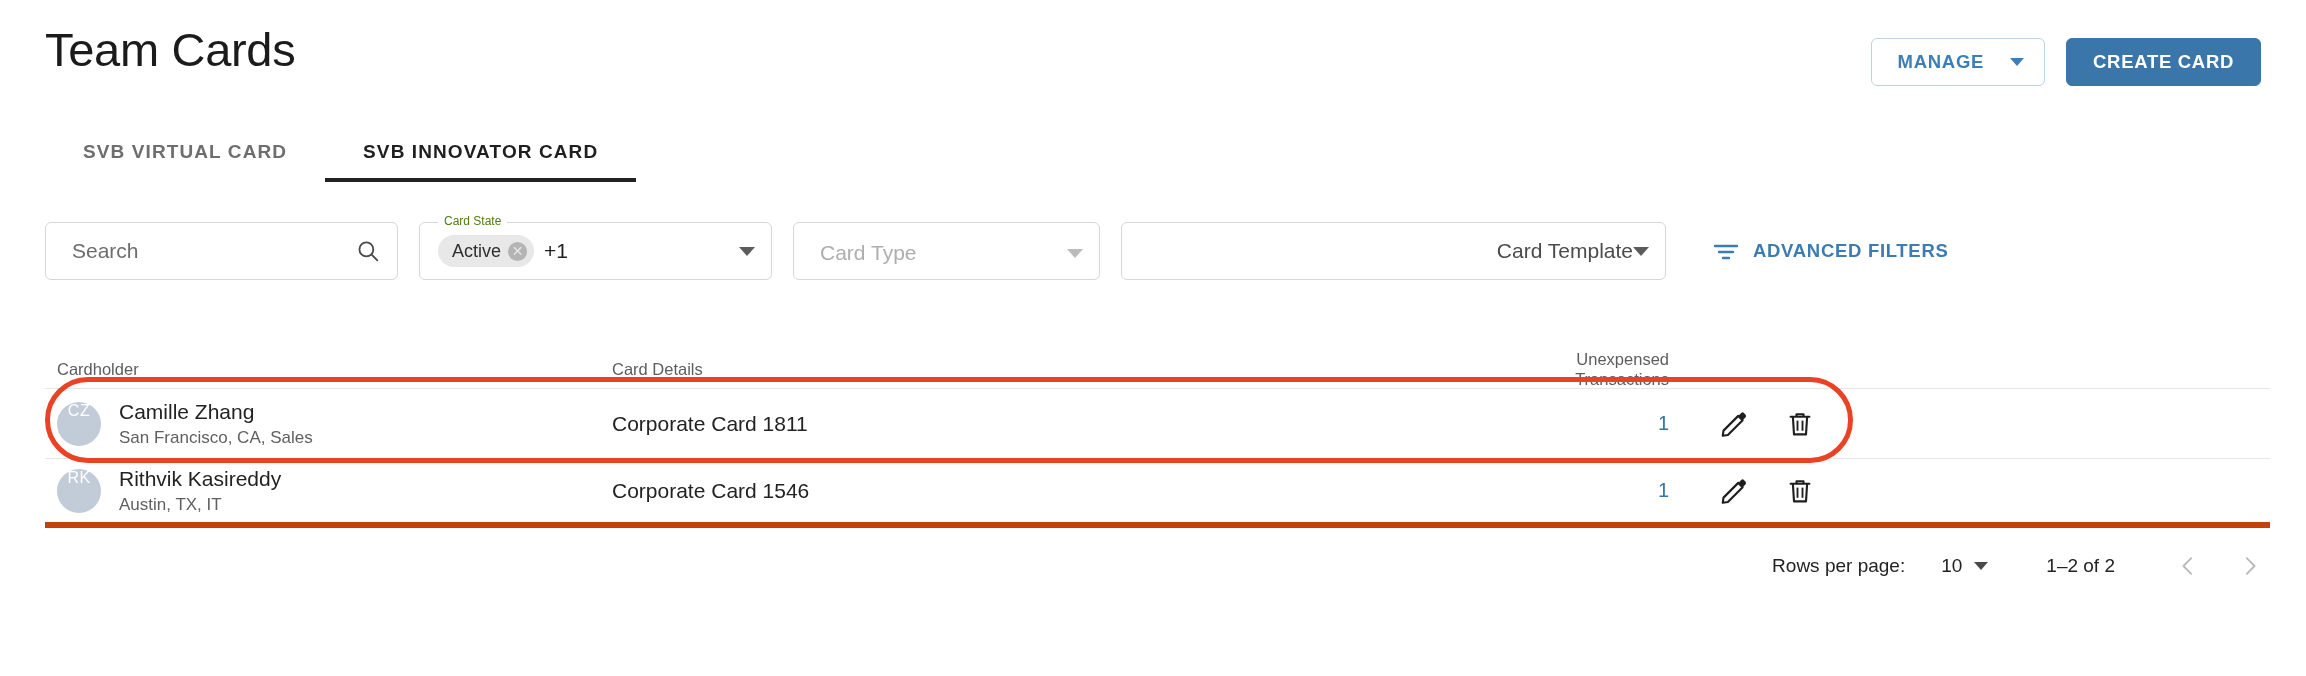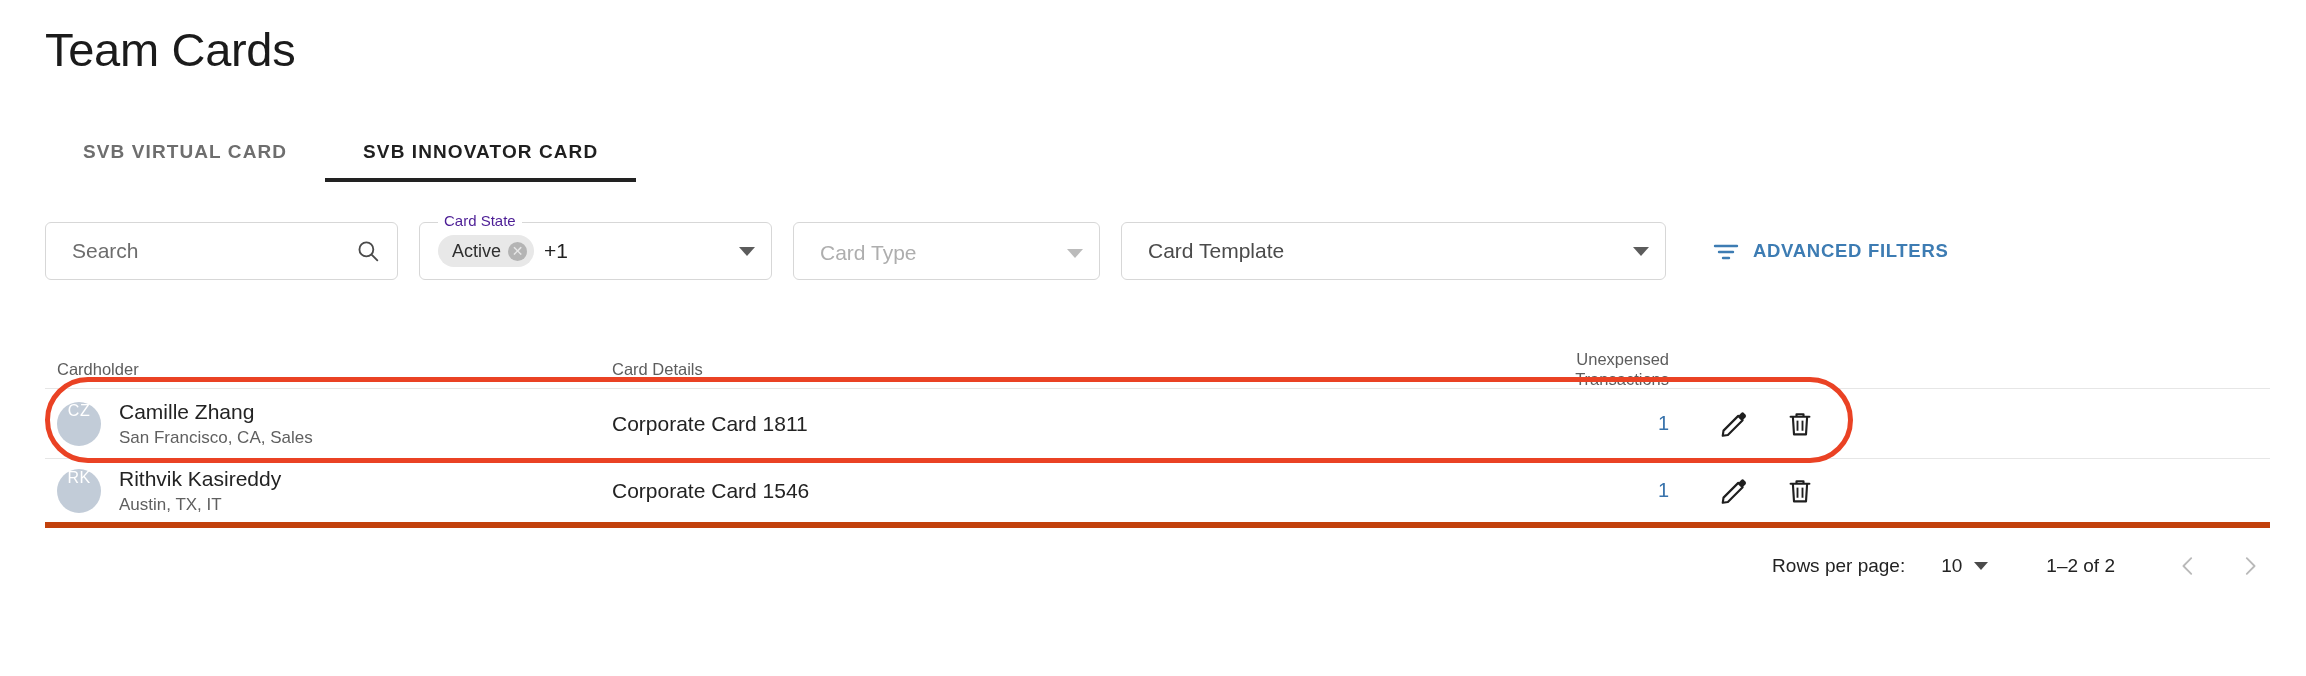--- a/index.html
+++ b/index.html
@@ -123,39 +123,39 @@
     border: 1px solid #d7d7d7;
     border-radius: 6px;
     background: #fff;
     display: flex;
     align-items: center;
     cursor: pointer;
   }
   .field-search { width: 353px; padding: 0 16px 0 26px; }
   .field-cardstate { width: 353px; padding: 0 16px 0 18px; }
   .field-cardtype { width: 307px; padding: 4px 16px 0 26px; }
-  .field-cardtemplate { width: 545px; padding: 0 16px 0 26px; }
+  .field-cardtemplate { width: 545px; padding: 0 16px 0 26px; text-align: right; }
 
   .field-text {
     font-size: 21px;
     color: #4b4b4b;
     flex: 1;
     line-height: 26px;
   }
   .field-text.muted { color: #aeaeae; }
   .field-text.placeholder { color: #6d6d6d; }
 
   .legend {
     position: absolute;
     left: 18px;
     top: -11px;
     background: #ffffff;
     padding: 0 6px;
-    font-size: 15px;
-    color: #4c1d95;
+    font-size: 12px;
+    color: #4d7c0f;
     line-height: 18px;
   }
 
   .chip {
     display: inline-flex;
     align-items: center;
     background: #e8e8e8;
     border-radius: 16px;
     height: 32px;
     padding: 0 7px 0 14px;
@@ -352,20 +352,29 @@
     pointer-events: none;
     z-index: 20;
   }
 </style>
 </head>
 <body>
 
 <div class="page-header">
   <div class="page-title">Team Cards</div>
 
+  <div class="header-actions">
+    <div class="btn btn-manage">
+      <span>MANAGE</span>
+      <span class="caret"></span>
+    </div>
+    <div class="btn btn-create">
+      <span>CREATE CARD</span>
+    </div>
+  </div>
 </div>
 
 <div class="tabs">
   <div class="tab">
     <span>SVB VIRTUAL CARD</span>
   </div>
   <div class="tab active">
     <span>SVB INNOVATOR CARD</span>
   </div>
 </div>

